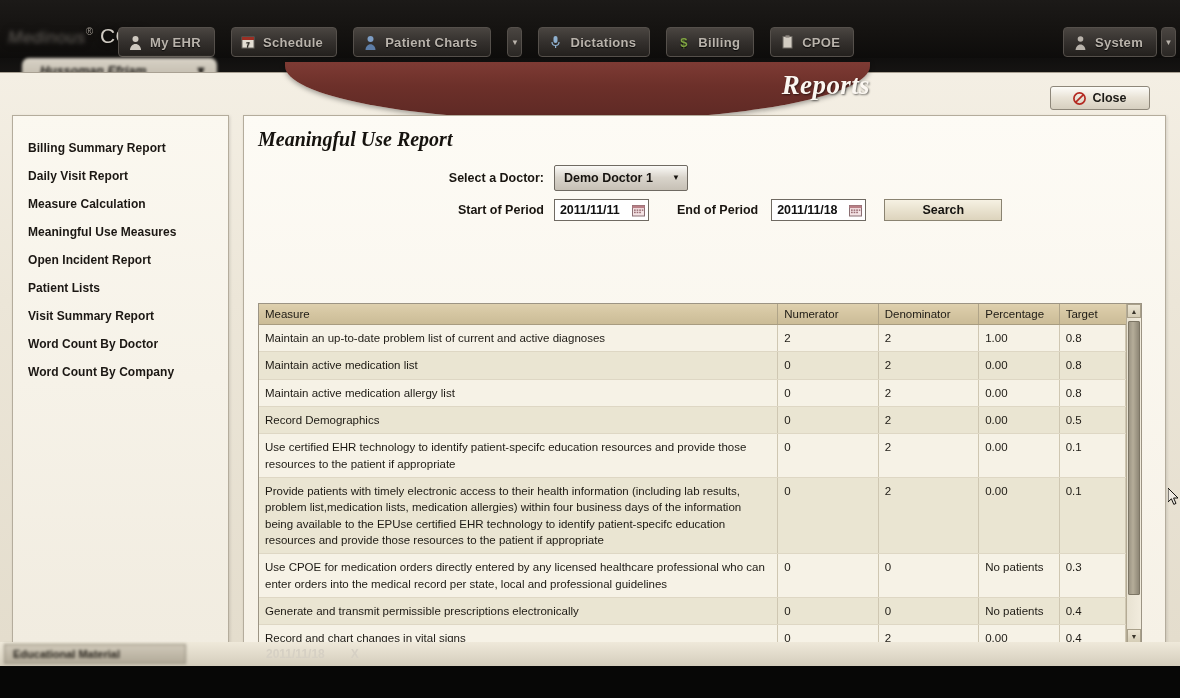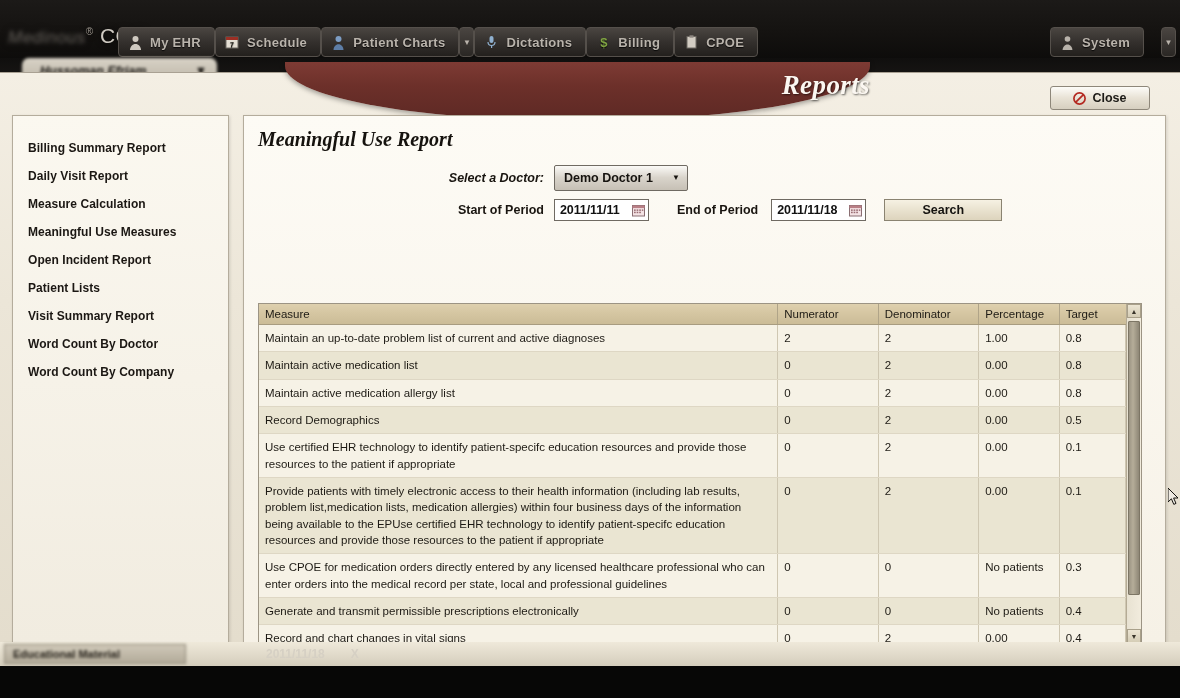--- a/index.html
+++ b/index.html
@@ -40,21 +40,21 @@
     font-size: 17px;
   }
   .brand .sup { font-size: 10px; vertical-align: super; color:#9b958d;}
 
   .navbar {
     position: absolute;
     left: 118px; top: 26px;
     height: 32px;
     display: flex;
     align-items: center;
-    gap: 0;
+    gap: 16px;
   }
   .navbtn {
     height: 30px;
     border-radius: 4px;
     background: linear-gradient(180deg,#4a4541 0%,#35312e 48%,#23201d 100%);
     border: 1px solid #55504b;
     display: flex;
     align-items: center;
     gap: 7px;
     padding: 0 13px 0 9px;
@@ -73,21 +73,21 @@
     background: linear-gradient(180deg,#4a4541 0%,#2a2724 100%);
     border: 1px solid #55504b;
     display:flex; align-items:center; justify-content:center;
     color:#b9b3ab; font-size:8px;
     filter: blur(.55px);
   }
   .nav-right {
     position: absolute;
     right: 4px; top: 26px;
     height: 32px;
-    display: flex; align-items: center; gap: 17px;
+    display: flex; align-items: center; gap: 4px;
   }
 
   
   .tabstrip {
     position: absolute;
     left: 0; top: 58px;
     width: 1180px; height: 26px;
     background: linear-gradient(180deg,#100f0e 0%,#1a1816 100%);
   }
   .patient-tab {
@@ -478,21 +478,21 @@
       </div>
   </div>
 
   <div class="main-panel">
 
     <div class="panel-title">Meaningful Use Report</div>
 
     <div class="form-area">
 
       <div class="form-row">
-        <div class="form-label" style="width:300px;font-style:italic;">Select a Doctor:</div>
+        <div class="form-label" style="width:300px;">Select a Doctor:</div>
         <div class="select-box" style="margin-left:10px;">
           <span>Demo Doctor 1</span>
           <span class="caret-dn">▼</span>
         </div>
       </div>
 
       <div class="form-row" style="margin-top:5px;">
         <div class="form-label" style="width:300px;">Start of Period</div>
 
         <div class="date-field" style="margin-left:10px;width:95px;">

